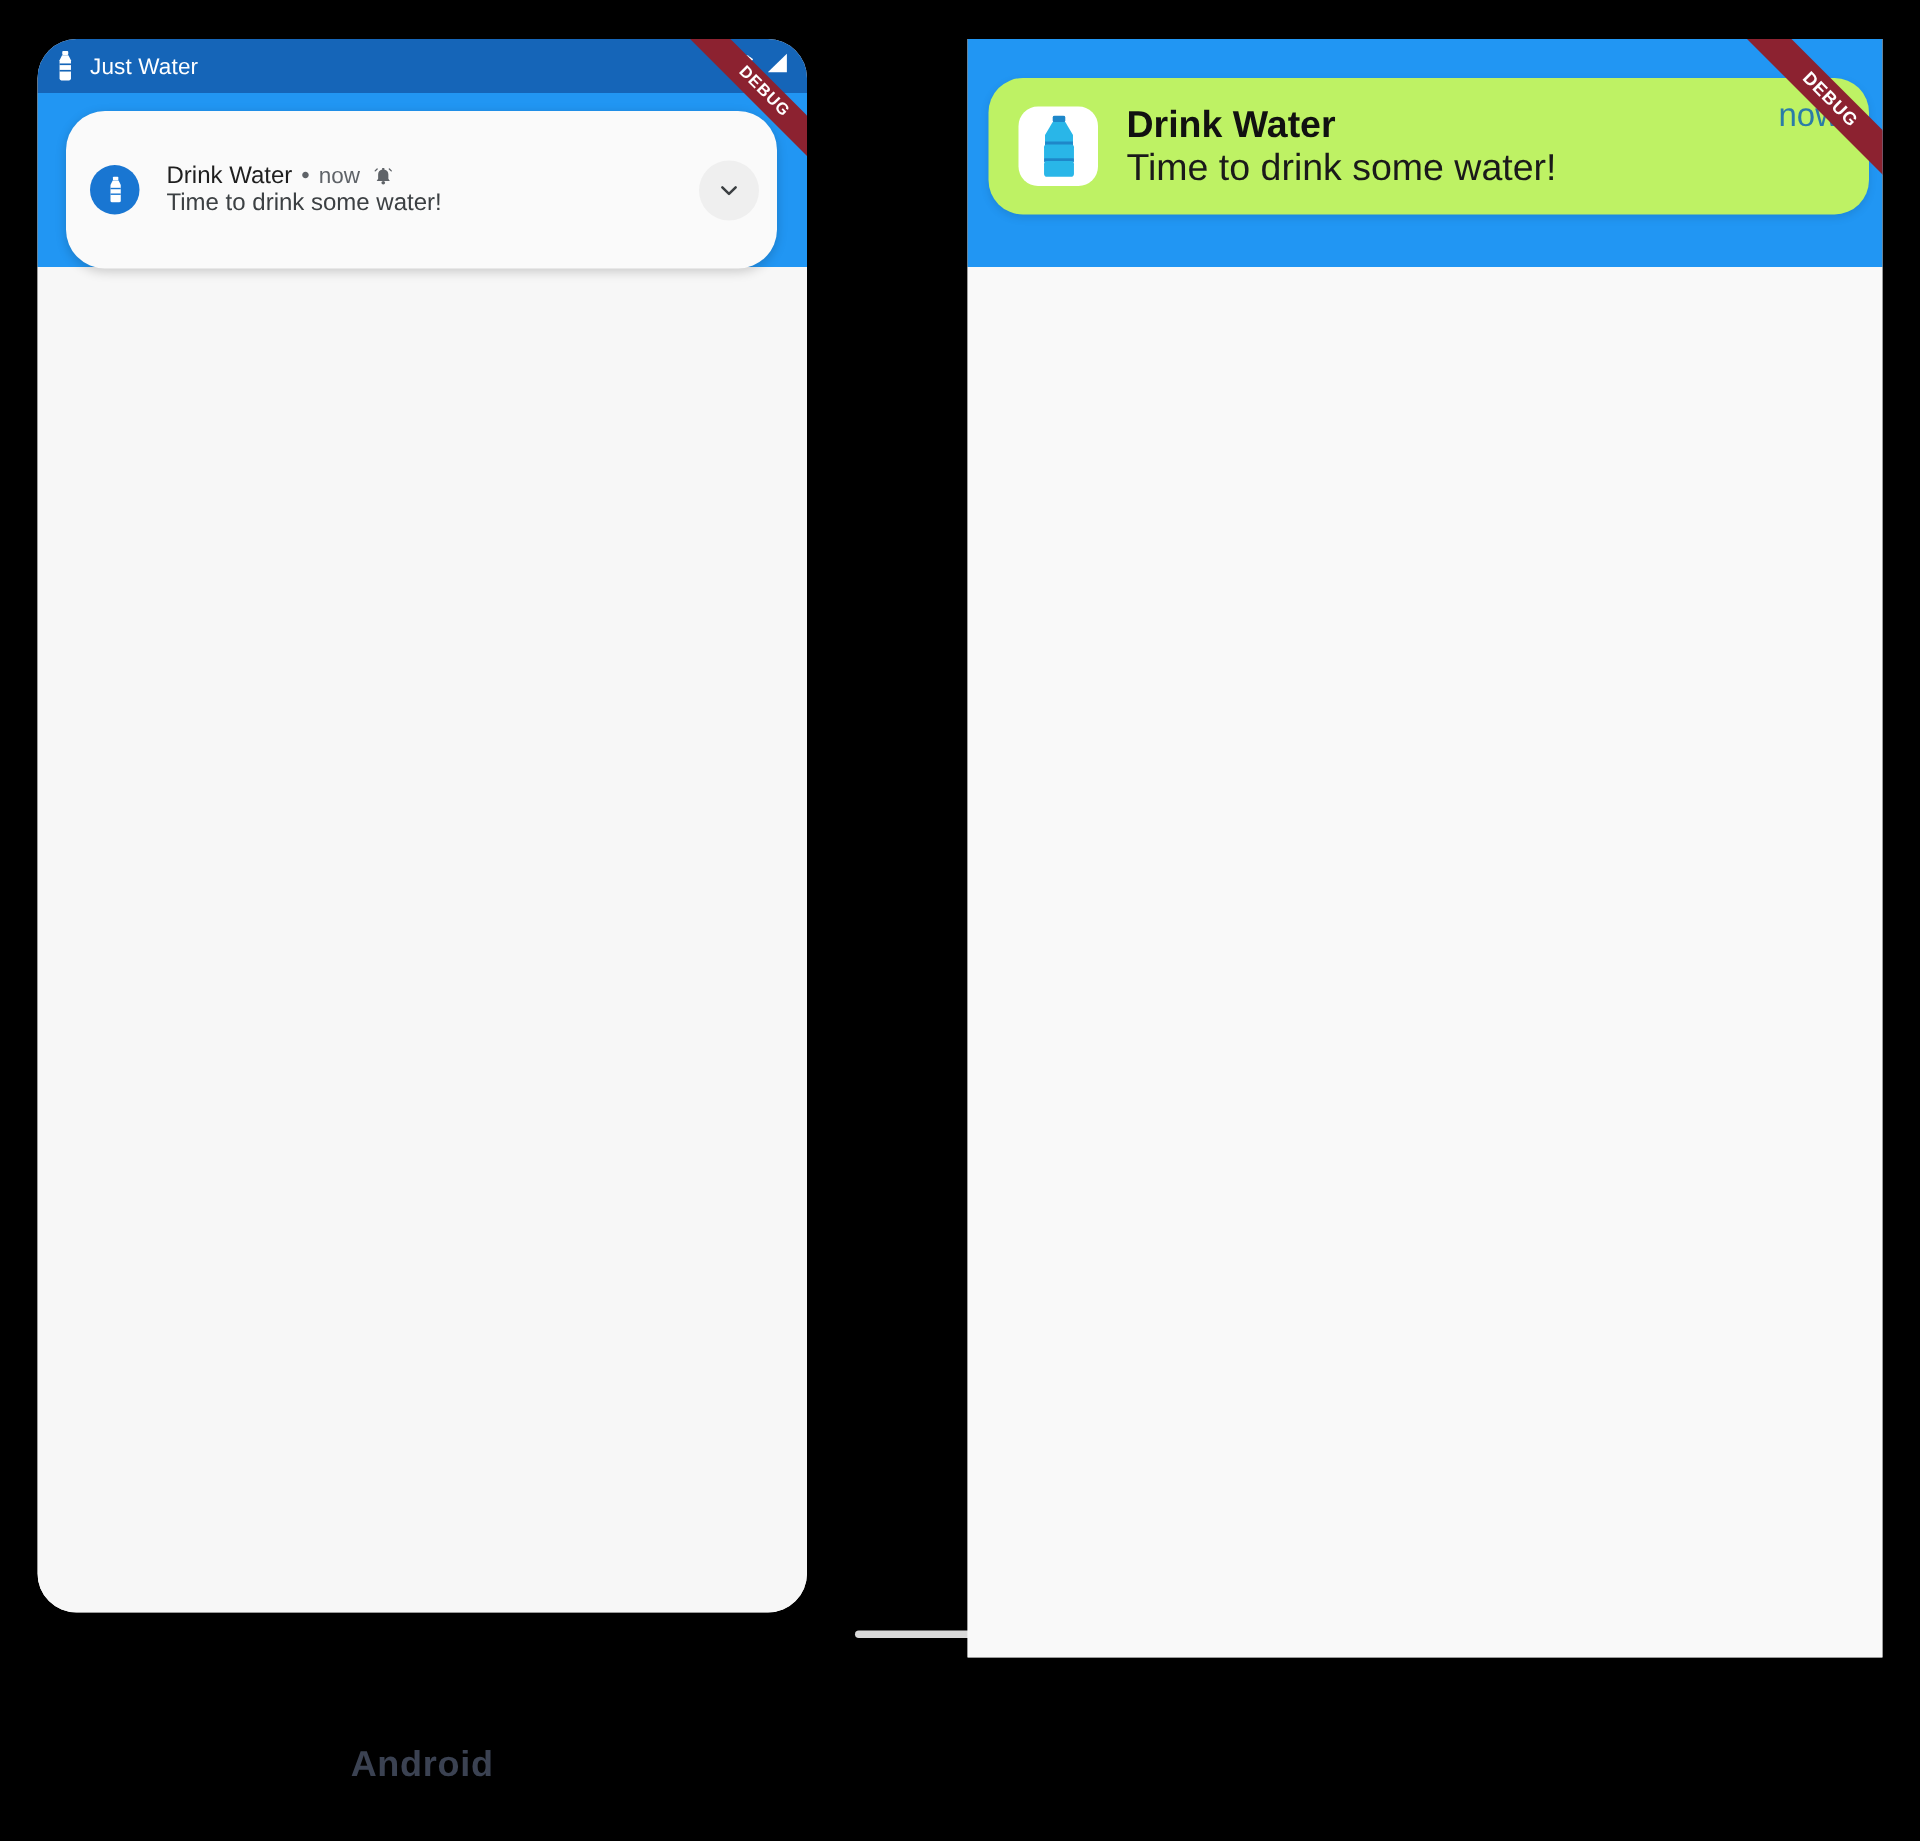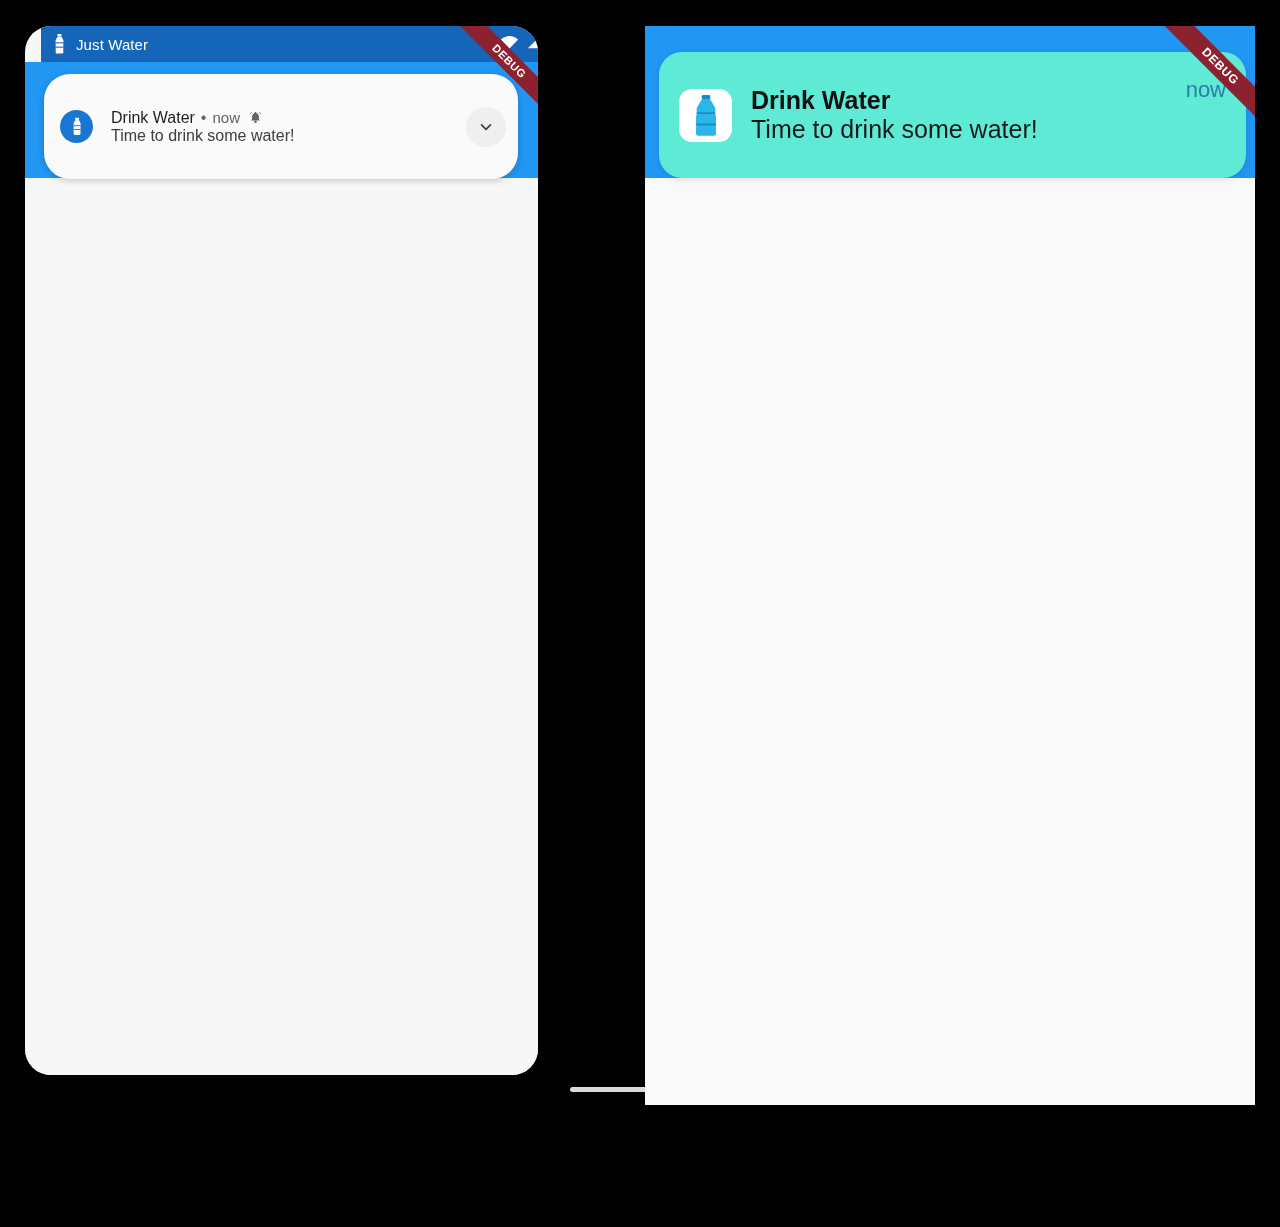--- a/index.html
+++ b/index.html
@@ -26,21 +26,21 @@
     top: 26px;
     width: 513px;
     height: 1049px;
     border-radius: 26px;
     overflow: hidden;
     background: #f7f7f7;
   }
 
   #android-statusbar {
     position: absolute;
-    left: 16px; top: 0;
+    left: 0; top: 0;
     width: 100%;
     height: 36px;
     background: #1565b8;
     display: flex;
     align-items: center;
     padding: 0 12px 0 12px;
     z-index: 4;
   }
   #android-statusbar .sb-app-icon {
     width: 13px; height: 20px;
@@ -246,22 +246,22 @@
     font-size: 12px;
     height: 21px;
     line-height: 21px;
   }
 
   #ios-notification {
     position: absolute;
     left: 14px;
     top: 26px;
     width: 587px;
-    height: 126px;
-    background: #5eead4;
+    height: 91px;
+    background: #bef264;
     border-radius: 23px;
     display: flex;
     align-items: center;
     padding: 0 18px 0 20px;
     z-index: 5;
     box-shadow: 0 2px 6px rgba(0,0,0,0.10);
   }
   .ios-app-icon {
     width: 53px; height: 53px;
     border-radius: 13px;
@@ -530,14 +530,15 @@
         <button class="btn i-btn">Drink Now</button>
         <button class="btn i-btn">Schedule Drink</button>
       </div>
       <div class="i-row r2">
         <button class="btn i-btn">Drink grouped</button>
         <button class="btn i-btn">Cancel All Drinks</button>
       </div>
     </div>
   </div>
 
+  <div class="caption" id="caption-android">Android</div>
 
 </div>
 
 </body></html>

